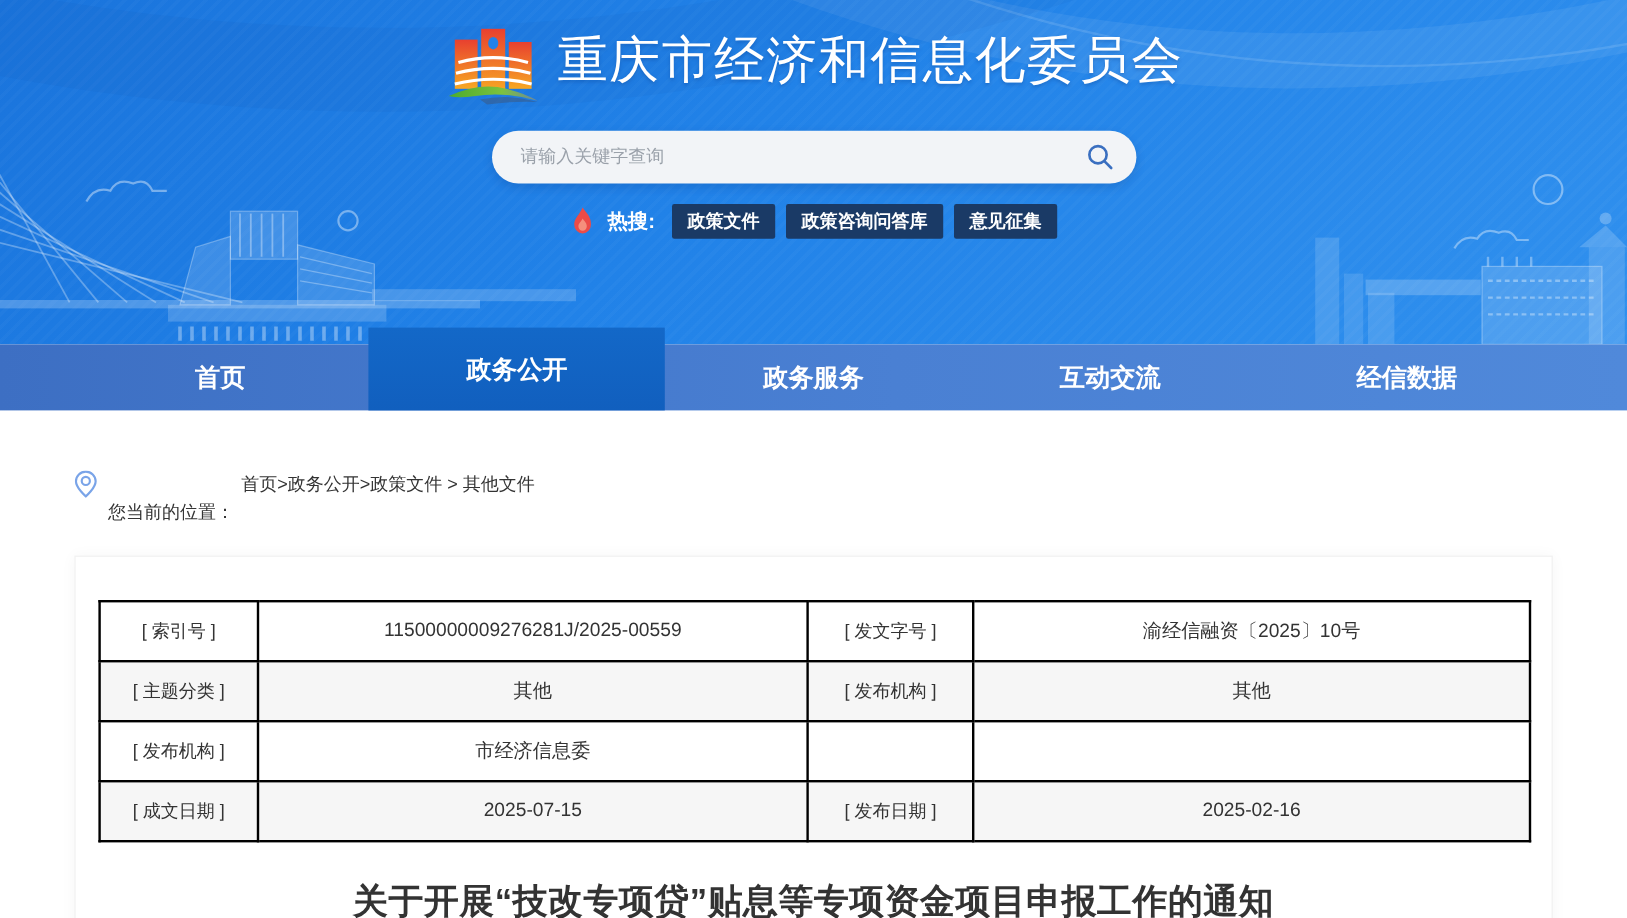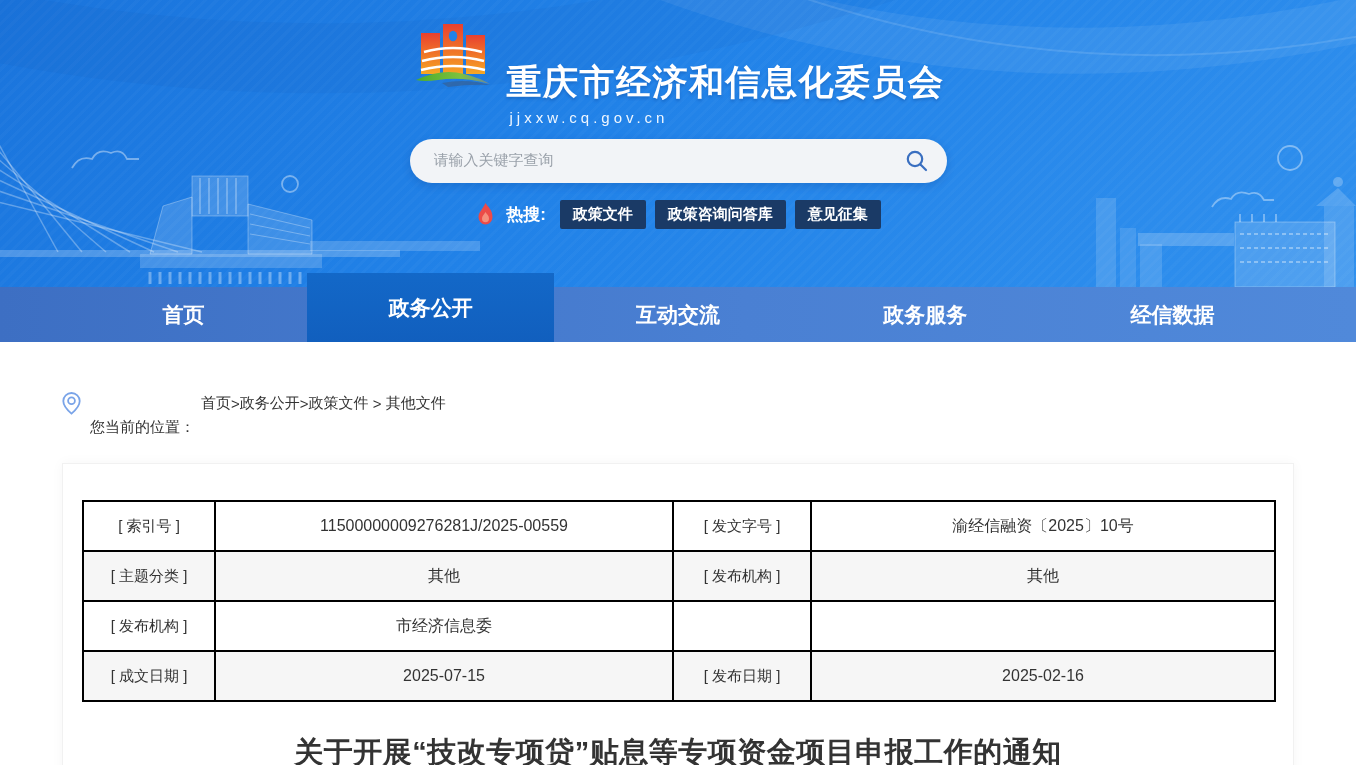--- a/index.html
+++ b/index.html
@@ -12,22 +12,22 @@
   .banner { position:relative; height:287px; overflow:hidden;
     background:linear-gradient(135deg,#1a74dc 0%,#2182e8 45%,#3090ee 100%); }
   .banner .hatch { position:absolute; inset:0; z-index:0;
     background:repeating-linear-gradient(135deg,rgba(255,255,255,0.025) 0 3px,transparent 3px 8px); }
   .banner .skyline { position:absolute; left:0; bottom:0; z-index:0; width:1356px; height:287px; }
   .banner-content { position:relative; z-index:1; }
 
   .brand { display:flex; justify-content:center; align-items:flex-start; padding-top:14px; gap:13px; cursor:pointer; }
   .logo-svg { width:82px; height:82px; flex:0 0 auto; }
   .brand-text { padding-top:12px; }
-  .site-name { color:#fff; font-size:35px; font-weight:bold; letter-spacing:1.5px;
-    text-shadow:0 2px 3px rgba(0,40,110,0.25); line-height:1.15;margin-top:36px; }
+  .site-name { color:#fff; font-size:42px; font-weight:normal; letter-spacing:1.5px;
+    text-shadow:0 2px 3px rgba(0,40,110,0.25); line-height:1.15; }
   .site-url { color:#eef6ff; font-size:15px; letter-spacing:4px; margin-top:7px; padding-left:3px; }
 
   .search-row { display:flex; justify-content:center; margin-top:13px; }
   .search-pill { width:537px; height:44px; background:#f2f4f7; border-radius:22px;
     display:flex; align-items:center; padding:0 10px 0 24px; box-shadow:0 3px 8px rgba(0,40,110,0.18); }
   .search-input { flex:1; border:none; outline:none; background:transparent; font-size:15px; color:#333;
     font-family:Liberation Mono, monospace; }
   .search-input::placeholder { color:#9aa1aa; }
   .search-btn { border:none; background:transparent; width:40px; height:40px; cursor:pointer;
     display:flex; align-items:center; justify-content:center; }
@@ -171,21 +171,20 @@
           <g stroke="#ffffff" stroke-width="2.6" fill="none">
             <path d="M12,38 Q41,30 70,38"></path>
             <path d="M10,47 Q41,39 72,47"></path>
             <path d="M9,56 Q41,48 73,56"></path>
           </g>
           <path d="M4,66 Q30,54 52,60 Q68,64 78,70 Q50,62 26,66 Q12,68 4,66 Z" fill="url(#lgGreen)"></path>
           <path d="M30,69 Q55,64 78,71 Q58,70 36,73 Z" fill="rgba(60,90,130,0.55)"></path>
         </svg>
         <div class="brand-text">
           <div class="site-name">重庆市经济和信息化委员会</div>
-          <div class="site-url">jjxxw.cq.gov.cn</div>
         </div>
       </div>
 
       <div class="search-row">
         <div class="search-pill">
           <input type="text" class="search-input" placeholder="请输入关键字查询" style="">
           <button class="search-btn">
             <svg width="24" height="24" viewBox="0 0 24 24" fill="none">
               <circle cx="10" cy="10" r="7.2" stroke="#3a6fc0" stroke-width="2.2"></circle>
               <path d="M15.5,15.5 L21,21" stroke="#3a6fc0" stroke-width="2.2" stroke-linecap="round"></path>
@@ -204,22 +203,22 @@
         <a class="hot-tag">政策咨询问答库</a>
         <a class="hot-tag">意见征集</a>
       </div>
     </div>
   </header>
 
   <nav class="navbar">
     <div class="nav-inner">
       <a class="nav-item">首页</a>
       <a class="nav-item active">政务公开</a>
+      <a class="nav-item">政务服务</a>
       <a class="nav-item">互动交流</a>
-      <a class="nav-item">政务服务</a>
       <a class="nav-item">经信数据</a>
     </div>
   </nav>
 
   <div class="breadcrumb">
     <svg class="pin-svg" viewBox="0 0 19 23" fill="none">
       <path d="M9.5,1 C5,1 1.3,4.6 1.3,9 c0,5.6 8.2,12.6 8.2,12.6 s8.2,-7 8.2,-12.6 C17.7,4.6 14,1 9.5,1 Z" stroke="#7aa4e8" stroke-width="1.8"></path>
       <circle cx="9.5" cy="8.8" r="3.4" stroke="#7aa4e8" stroke-width="1.8"></circle>
     </svg>
     <span class="crumb-label">您当前的位置：</span>

